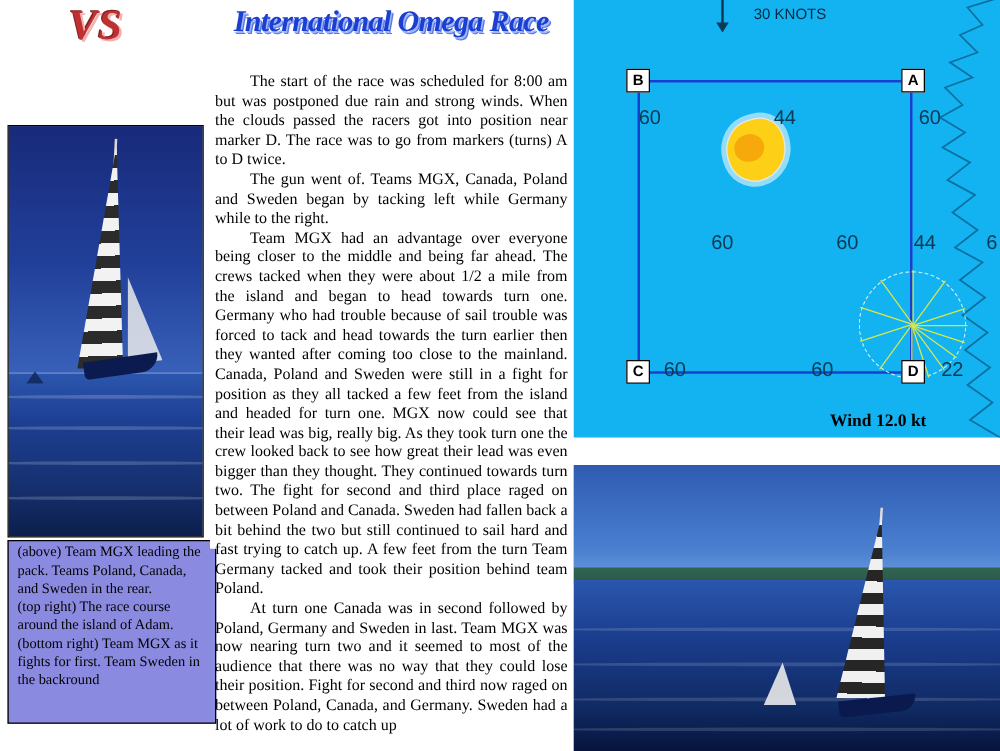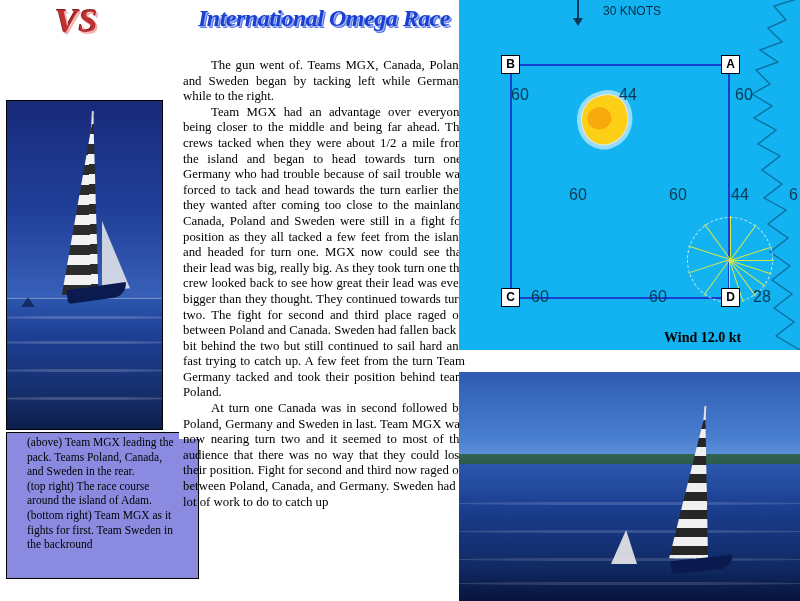--- a/index.html
+++ b/index.html
@@ -149,33 +149,32 @@
     left: 6px;
     top: 432px;
     width: 151px;
     height: 141px;
     border: 1px solid #000;
     background: #8a8ae0;
     color: #000;
     font-family: "Liberation Serif", serif;
     font-size: 11.5px;
     line-height: 14.6px;
-    padding: 2px 20px;
+    padding: 2px 7px;
   }
   .caption-box p { margin: 0; }
 
   
   .center-col {
     position: absolute;
     left: 168px;
     top: 0;
     width: 290px;
     height: 439px;
     background: #ffffff;
-    margin-left: 11px;
   }
   .article-title {
     position: absolute;
     left: 2px;
     top: 5px;
     width: 286px;
     text-align: center;
     font-family: "Liberation Serif", serif;
     font-size: 24px;
     font-weight: bold;
@@ -413,20 +412,21 @@
     <div class="caption-box">
       <p>(above)  Team MGX leading the pack. Teams Poland, Canada, and Sweden in the rear.</p>
       <p>(top right) The race course around the island of Adam.</p>
       <p>(bottom right) Team MGX as it fights for first. Team Sweden in the backround</p>
     </div>
   </div>
 
   <div class="center-col">
     <div class="article-title">International Omega Race</div>
     <div class="article-body">
+      <p>The start of the race was scheduled for 8:00 am but was postponed due rain and strong winds. When the clouds passed the racers got into position near marker D. The race was to go from markers (turns) A to D twice.</p>
       <p>The gun went of. Teams MGX, Canada, Poland and Sweden began by tacking left while Germany while to the right.</p>
       <p>Team MGX had an advantage over everyone being closer to the middle and being far ahead. The crews tacked when they were about 1/2 a mile from the island and began to head towards turn one. Germany who had trouble because of sail trouble was forced to tack and head towards the turn earlier then they wanted after coming too close to the mainland. Canada, Poland and Sweden were still in a fight for position as they all tacked a few feet from the island and headed for turn one. MGX now could see that their lead was big, really big.  As they took turn one the crew looked back to see how great their lead was even bigger than they thought. They continued towards turn two. The fight for second and third place raged on between Poland and Canada. Sweden had fallen back a bit behind the two but still continued to sail hard and fast trying to catch up. A few feet from the turn Team Germany tacked and took their position behind team Poland.</p>
       <p>At turn one Canada was in second followed by Poland, Germany and Sweden in last. Team MGX was now nearing turn two and it seemed to most of the audience that there was no way that they could lose their position. Fight for second and third now raged on between Poland, Canada, and Germany. Sweden had a lot of work to do to catch up</p>
     </div>
   </div>
 
   <div class="map">
 
     <svg class="map-coast" viewBox="0 0 120 354">
       <path d="M118,0 L92,8 L104,22 L86,30 L100,44 L78,52 L96,64 L74,72 L88,86 L70,96 L90,108 L72,120
@@ -468,21 +468,21 @@
 
     <div class="depth" style="left:52px; top:86px;">60</div>
     <div class="depth" style="left:160px; top:86px;">44</div>
     <div class="depth" style="left:276px; top:86px;">60</div>
     <div class="depth" style="left:110px; top:186px;">60</div>
     <div class="depth" style="left:210px; top:186px;">60</div>
     <div class="depth" style="left:272px; top:186px;">44</div>
     <div class="depth" style="left:330px; top:186px;">6</div>
     <div class="depth" style="left:72px; top:288px;">60</div>
     <div class="depth" style="left:190px; top:288px;">60</div>
-    <div class="depth" style="left:294px; top:288px;">28</div>
+    <div class="depth" style="left:294px; top:288px;">22</div>
 
     <div class="wind-bottom">Wind 12.0 kt</div>
   </div>
 
   <div class="photo-right">
     <div class="sky2"></div>
     <div class="shore"></div>
     <div class="sea2"></div>
     <div class="wave2" style="top:130px"></div>
     <div class="wave2" style="top:158px"></div>

